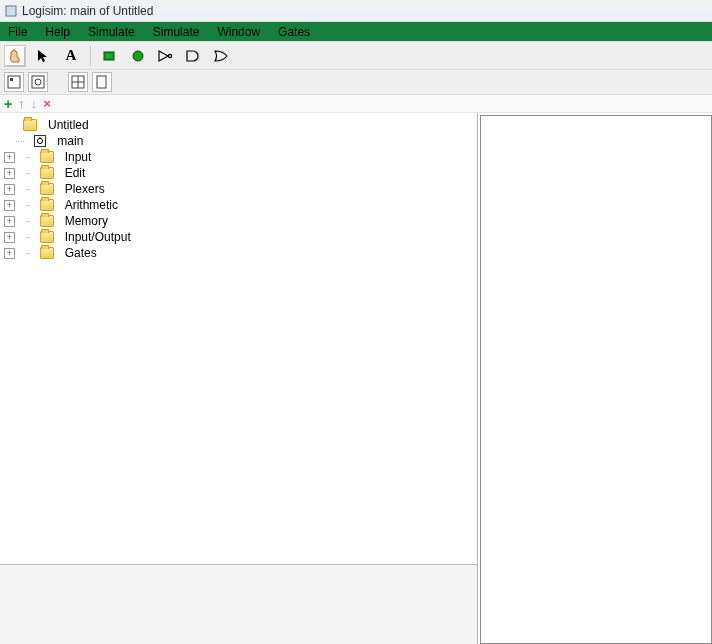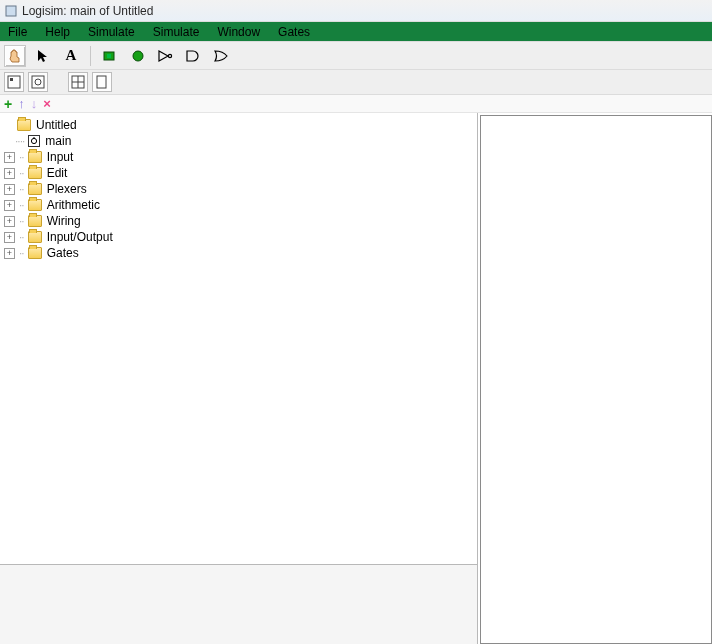--- a/index.html
+++ b/index.html
@@ -58,21 +58,21 @@
     width: 478px;
     display:flex; flex-direction:column;
     border-right:1px solid #b8b8b8;
   }
   .tree {
     flex:1;
     background:#fff;
     padding:4px 2px;
     overflow:auto;
   }
-  .tree-row { display:flex; align-items:center; height:16px; gap:2px; padding-left:2px; white-space:nowrap;}
+  .tree-row { display:flex; align-items:center; height:16px; gap:8px; padding-left:2px; white-space:nowrap;}
   .tree-row.indent1 { padding-left:13px; }
   .expander { width:11px; height:11px; border:1px solid #999; display:inline-flex; align-items:center; justify-content:center; font-size:9px; line-height:1; color:#555; background:#fff; margin-right:2px;}
   .noexp { width:11px; display:inline-block; }
   .dots { color:#aaa; font-size:10px; padding-right:2px; letter-spacing:-1px;}
   .folder-icon { width:14px; height:12px; background:linear-gradient(#ffe9a8,#f6cf56); border:1px solid #cba32d; border-radius:1px; display:inline-block; position:relative;}
   .folder-icon::before { content:""; position:absolute; top:-3px; left:0; width:6px; height:3px; background:#f6cf56; border:1px solid #cba32d; border-bottom:none; }
   .circuit-icon { width:12px; height:12px; border:1px solid #333; display:inline-flex; align-items:center; justify-content:center; font-size:8px; background:#fff;}
   .tree-label { padding-left:3px; }
   .attr-pane {
     height:80px;
@@ -237,21 +237,21 @@
       <div class="tree-row">
         <span class="expander">+</span>
         <span class="dots">··</span>
         <span class="folder-icon"></span>
         <span class="tree-label">Arithmetic</span>
       </div>
       <div class="tree-row">
         <span class="expander">+</span>
         <span class="dots">··</span>
         <span class="folder-icon"></span>
-        <span class="tree-label">Wiring</span>
+        <span class="tree-label">Memory</span>
       </div>
       <div class="tree-row">
         <span class="expander">+</span>
         <span class="dots">··</span>
         <span class="folder-icon"></span>
         <span class="tree-label">Input/Output</span>
       </div>
       <div class="tree-row">
         <span class="expander">+</span>
         <span class="dots">··</span>

